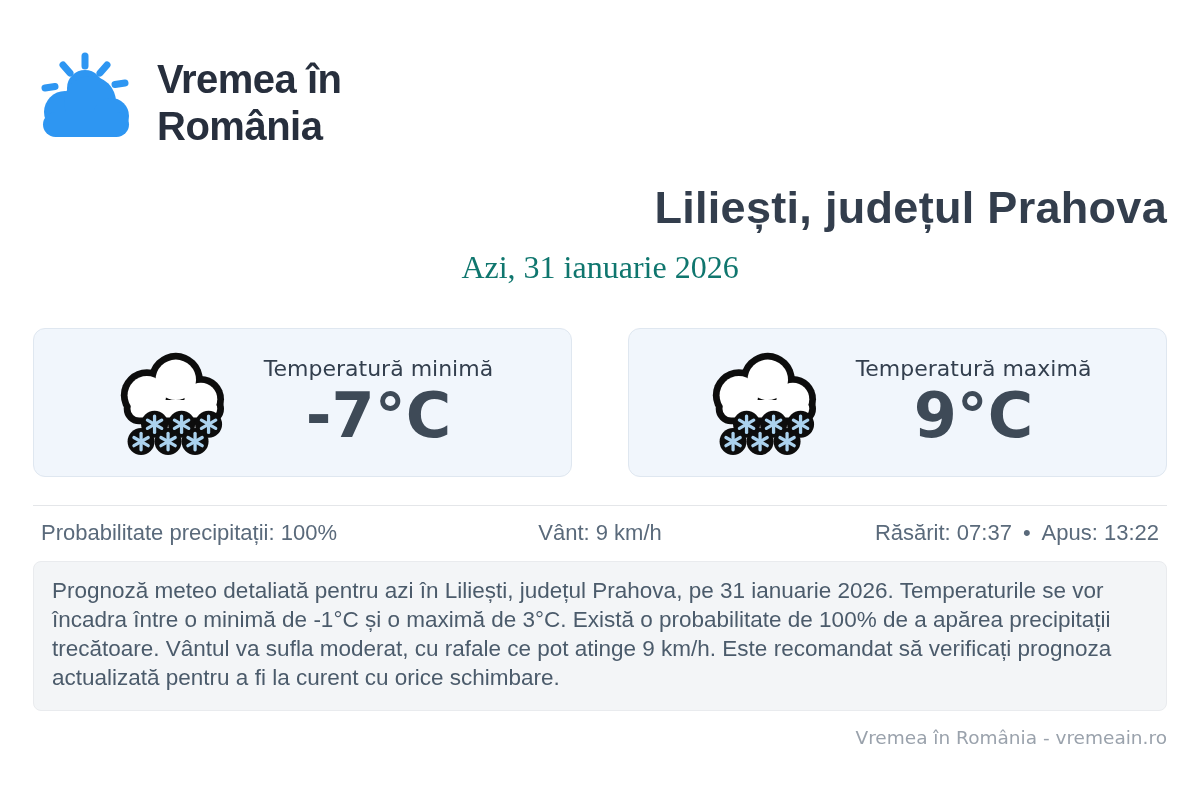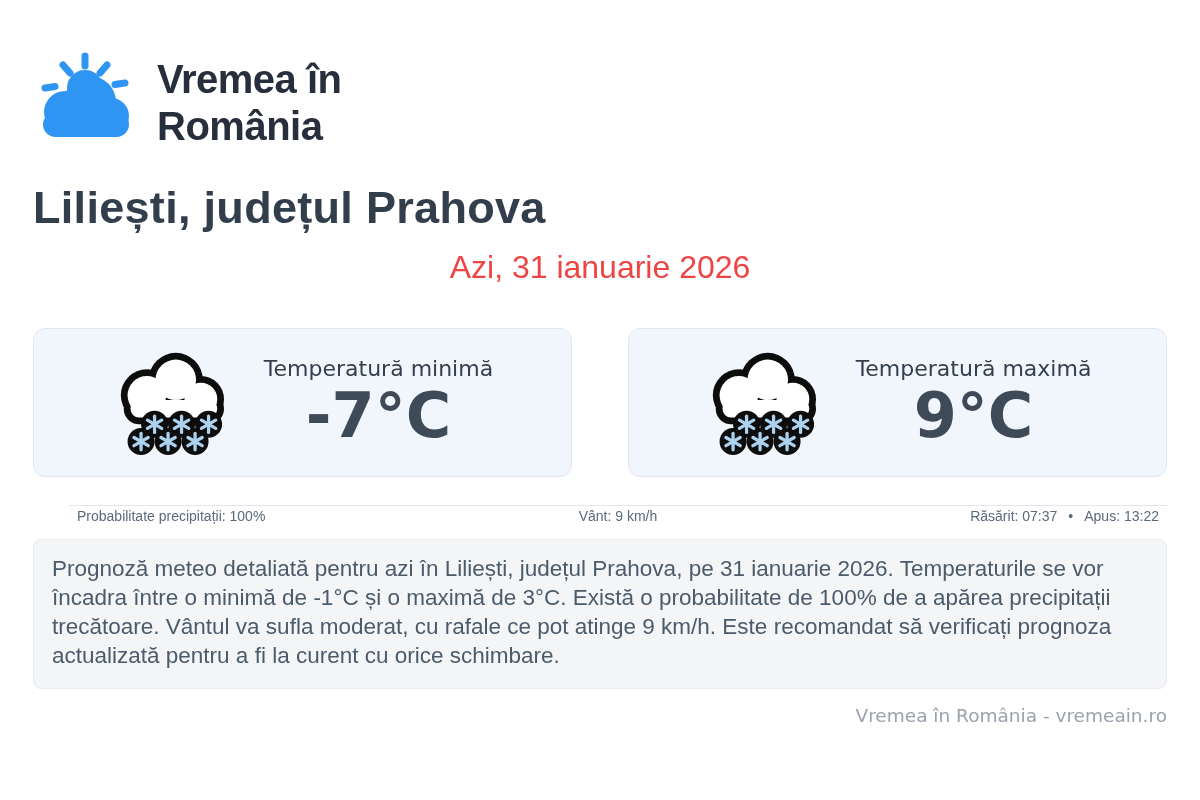--- a/index.html
+++ b/index.html
@@ -13,26 +13,26 @@
   
   .logo-row { display:flex; align-items:flex-end; gap:24px; height:104px; }
   .logo-icon svg { display:block; }
   .logo-text {
     font-weight:bold; font-size:40px; line-height:1.17;
     color:#272f3d; letter-spacing:-0.5px; white-space:pre-line;
   }
 
   
   .page-title {
-    margin:32px 0 0; text-align:left;
+    margin:32px 0 0; text-align:right;
     font-size:45px; font-weight:bold; color:#333e4d; letter-spacing:0.3px;
   }
   .date-subtitle {
     margin:15px 0 0; text-align:center;
-    font-size:32px; font-weight:400; color:#ef4444;
+    font-size:32px; font-weight:400; color:#0f766e;font-family:Liberation Serif, serif;
   }
 
   
   .cards { display:flex; gap:56px; margin-top:42px; }
   .card {
     flex:1; height:149px; box-sizing:border-box;
     background:#f1f6fc; border:1px solid #dfe7f0; border-radius:12px;
     display:flex; align-items:center; justify-content:center; gap:36px;
   }
   .card-icon svg { display:block; }
@@ -43,21 +43,21 @@
   }
   .card-value {
     font-family:"DejaVu Sans", sans-serif;
     font-size:62px; font-weight:bold; color:#3e4a57; line-height:1.08;
   }
 
   
   .stats {
     display:flex; align-items:baseline;
     margin-top:28px; border-top:1px solid #e4e6e9;
-    padding:2px 8px 0; font-size:14px; color:#5a6a7b;margin-left:36px;
+    padding:14px 8px 0; font-size:22px; color:#5a6a7b;
   }
   .stat-precip { flex:1.2; text-align:left; }
   .stat-wind   { flex:1;   text-align:center; }
   .stat-sun    { flex:1.2; text-align:right; }
   .stat-bullet { margin:0 11px; color:#5a6a7b; }
 
   
   .description-box {
     margin-top:15px; box-sizing:border-box;
     background:#f3f5f7; border:1px solid #e9ebee; border-radius:8px;

